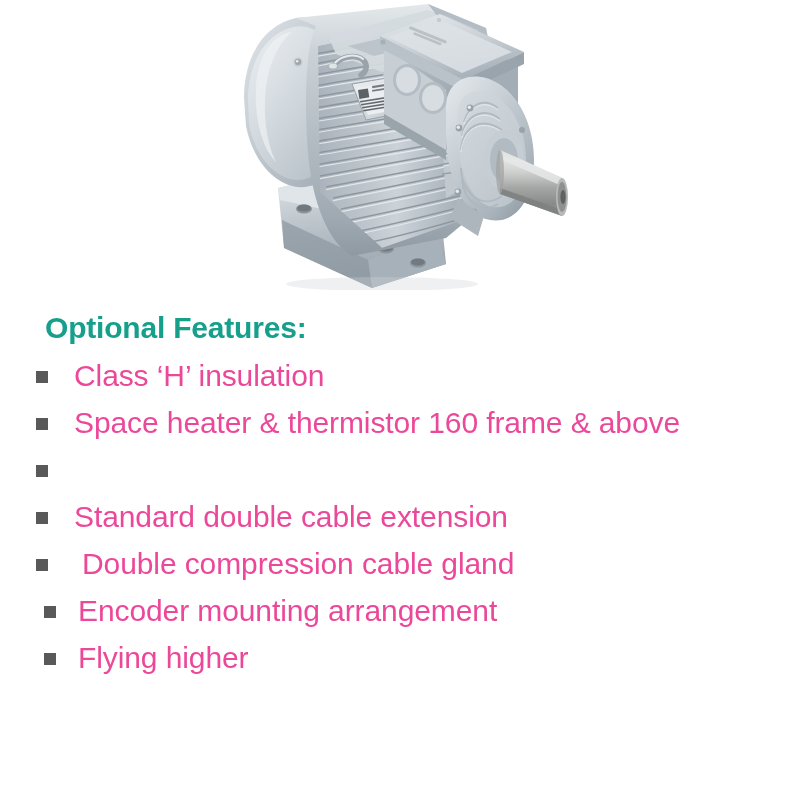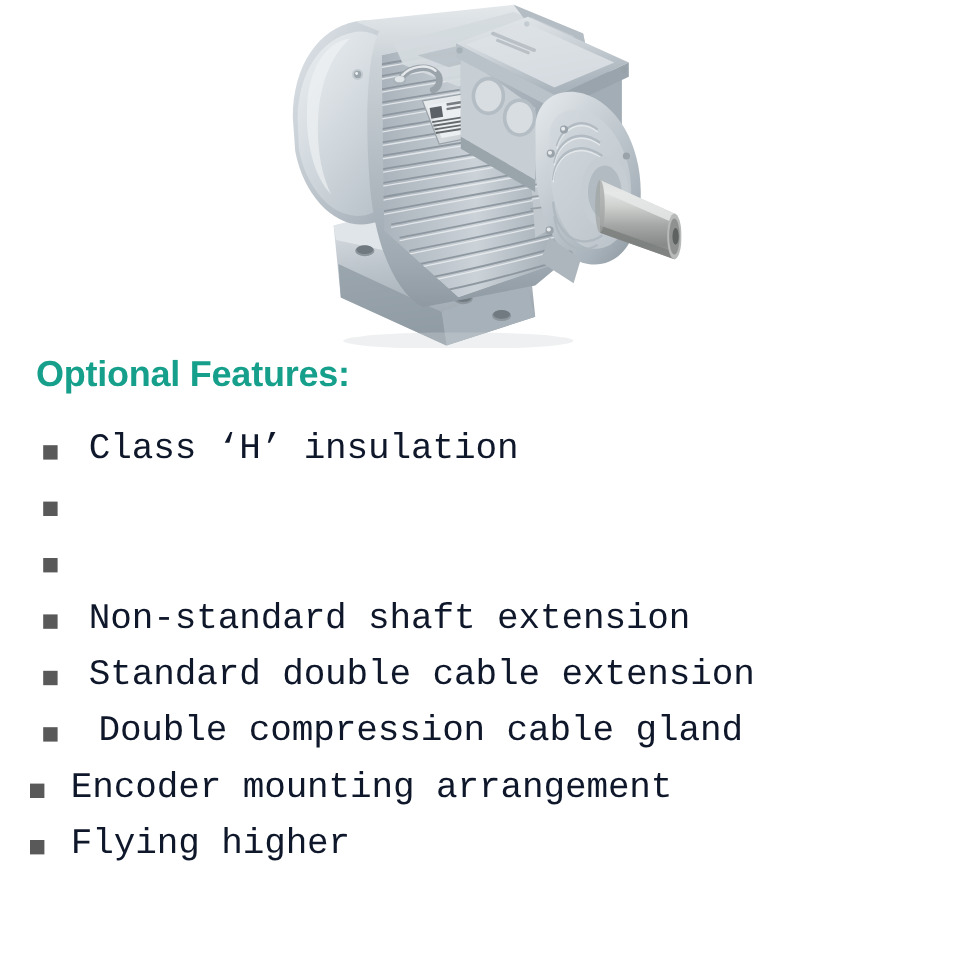--- a/index.html
+++ b/index.html
@@ -38,21 +38,21 @@
     position: absolute;
     left: 232px;
     top: 2px;
   }
 
   
   .features-heading {
     position: absolute;
     left: 30px;
     top: 297px;
-    margin: 0;
+    margin: 15px;
     font-family: "Liberation Sans", sans-serif;
     font-size: 30px;
     font-weight: bold;
     letter-spacing: -0.2px;
     color: #16a08c;
     line-height: 1.05;
   }
 
   
   .features-list {
@@ -75,33 +75,33 @@
     flex: 0 0 auto;
     width: 12px;
     height: 12px;
     background: #595959;
     margin-right: 26px;
     position: relative;
     top: 1px;
   }
   .feature-text {
     flex: 0 1 auto;
-    font-family: Liberation Mono, monospace;
+    font-family: Liberation Sans, sans-serif;
     font-size: 30px;
     font-weight: normal;
-    color: #0f172a;
+    color: #ec4899;
     line-height: 1.12;
     white-space: nowrap;
     letter-spacing: -0.1px;
   }
 
   
   .feature-item.gap-wide  .feature-bullet { margin-right: 34px; }
   .feature-item.gap-tight .feature-bullet { margin-right: 22px; }
-  .feature-item.indent-less { padding-left: 25px; }
+  .feature-item.indent-less { padding-left: 44px; }
 </style>
 </head>
 <body>
 
 <div class="page">
 
   <figure class="product-figure" style="margin:0;">
     <svg width="336" height="288" viewBox="0 0 336 288" aria-hidden="true">
       <defs>
         <linearGradient id="gCowl" x1="0" y1="0" x2="1" y2="1">
@@ -380,30 +380,27 @@
 
   <h2 class="features-heading">Optional Features:</h2>
 
   <ul class="features-list">
     <li class="feature-item">
       <span class="feature-bullet"></span>
       <span class="feature-text">Class ‘H’ insulation</span>
     </li>
     <li class="feature-item">
       <span class="feature-bullet"></span>
+      <span class="feature-text">Space heater &amp; thermistor 160 frame &amp; above</span>
     </li>
     <li class="feature-item">
       <span class="feature-bullet"></span>
     </li>
     <li class="feature-item">
       <span class="feature-bullet"></span>
-      <span class="feature-text">Non-standard shaft extension</span>
-    </li>
-    <li class="feature-item">
-      <span class="feature-bullet"></span>
       <span class="feature-text">Standard double cable extension</span>
     </li>
     <li class="feature-item gap-wide">
       <span class="feature-bullet"></span>
       <span class="feature-text">Double compression cable gland</span>
     </li>
     <li class="feature-item gap-tight indent-less">
       <span class="feature-bullet"></span>
       <span class="feature-text">Encoder mounting arrangement</span>
     </li>

